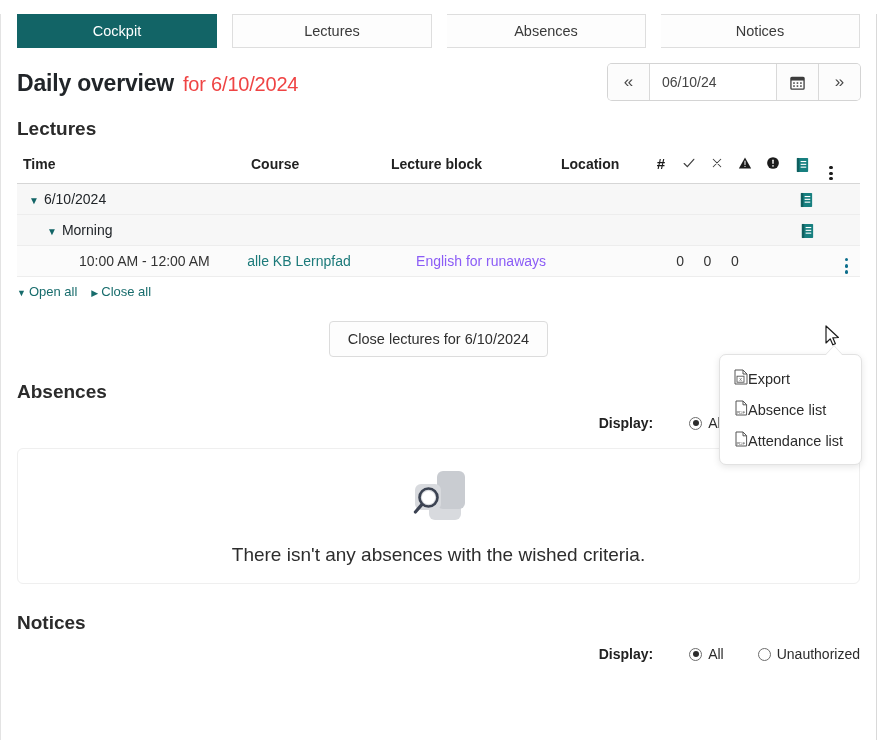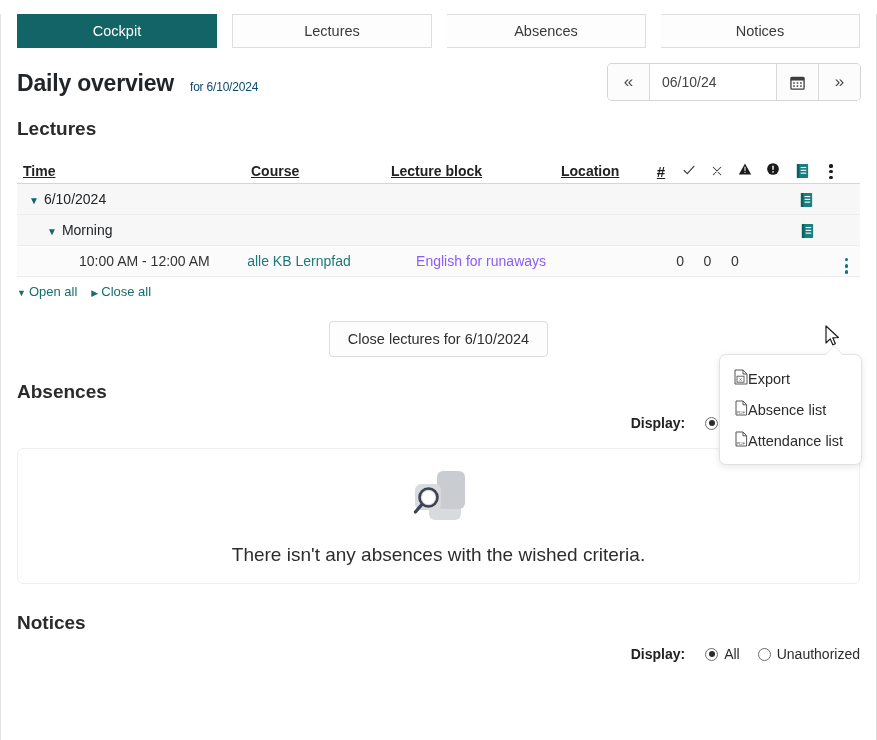--- a/index.html
+++ b/index.html
@@ -55,24 +55,24 @@
   }
   .page-title {
     position: absolute;
     left: 0; top: 22px;
     font-size: 23px;
     font-weight: bold;
     letter-spacing: -0.2px;
     white-space: nowrap;
   }
   .page-title .sub {
-    font-size: 12px;
+    font-size: 20px;
     font-weight: normal;
-    color: #0c4a6e;
-    margin-left: 16px;
+    color: #ef4444;
+    margin-left: 9px;
   }
 
   .datenav {
     position: absolute;
     right: 0; top: 16px;
     display: flex;
     height: 36px;
     border-radius: 4px;
     overflow: hidden;
     box-shadow: 0 0 0 1px #d4d4d4;
@@ -114,27 +114,26 @@
     color: #2b2b2b;
   }
 
   
   .table {
     margin: 16px 16px 0 16px;
     font-size: 14px;
   }
   .thead {
     display: flex;
-    align-items: flex-end;
+    align-items: flex-start;
     height: 28px;
     font-weight: bold;
     color: #222;
     border-bottom: 1px solid #d6d6d6;
     padding-bottom: 4px;
-    text-decoration: underline;
   }
   .c-time { width: 234px; padding-left: 6px; }
   .c-course { width: 140px; }
   .c-block { width: 170px; }
   .c-loc { width: 86px; }
   .c-num { width: 28px; text-align: center; }
   .c-ico { width: 28px; text-align: center; }
   .c-book { width: 30px; text-align: center; }
   .c-kebab { width: 28px; text-align: center; }
 
@@ -188,21 +187,21 @@
     cursor: pointer;
   }
 
   
   .display-row {
     display: flex;
     align-items: center;
     justify-content: flex-end;
     margin: 12px 16px 0 16px;
     font-size: 14px;
-    gap: 8px;
+    gap: 24px;
   }
   .display-label { font-weight: bold; color: #222; margin-right: 2px; }
   .radio-opt { display: flex; align-items: center; gap: 6px; cursor: pointer; margin-left: 10px; }
   .radio {
     width: 13px; height: 13px; border-radius: 50%;
     border: 1px solid #6d6d6d; background: #fff;
     display: inline-block; position: relative;
   }
   .radio.on::after {
     content: ""; position: absolute;

